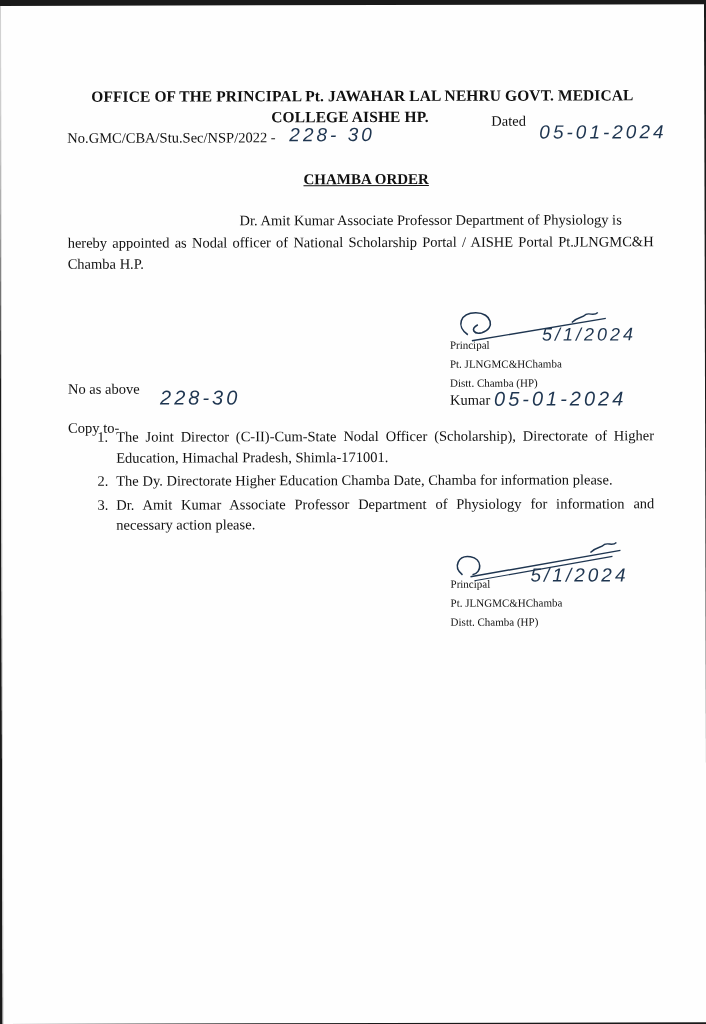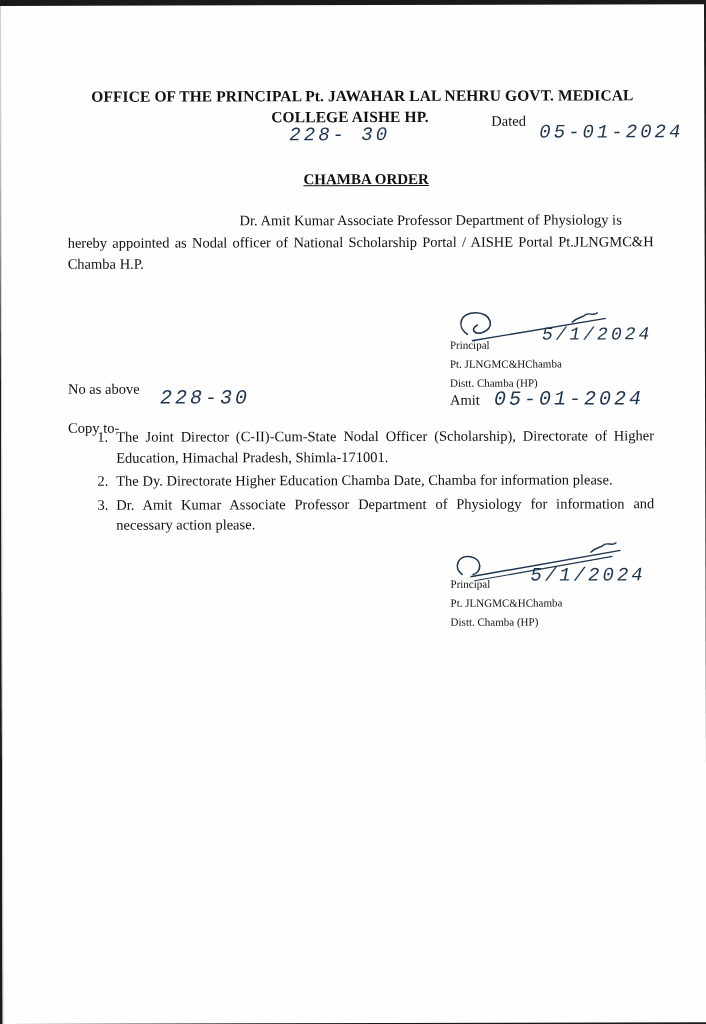--- a/index.html
+++ b/index.html
@@ -9,61 +9,62 @@
     }
     .page {
       position: absolute; left: 0; top: 6px; width: 703px; height: 1018px;
       background: #fefefe; border-left: 1px solid #cfcfcf;
       transform: rotate(-0.15deg); transform-origin: top left;
     }
     .abs { position: absolute; white-space: nowrap; }
     .hdr { font-weight: bold; font-size: 15.5px; letter-spacing: 0.1px; }
     .txt { font-size: 14.5px; }
     .hand {
-      font-family: Liberation Mono, monospace; font-style: italic; color: #1e3550;
+      font-family: Liberation Sans, sans-serif; font-style: italic; color: #1e3550;
       font-size: 19px; letter-spacing: 3px;
     }
     .title-order { font-weight: bold; font-size: 15px; text-decoration: underline; }
     .para { position: absolute; left: 66px; width: 586px; font-size: 14.5px; line-height: 21px; text-align: justify; }
     .list { position: absolute; left: 70px; width: 582px; font-size: 14.5px; line-height: 20.5px; }
     .li { display: flex; margin-bottom: 3px; }
     .li .num { width: 36px; text-align: right; padding-right: 8px; flex: 0 0 auto; }
     .li .body { text-align: justify; flex: 1; }
     .sigblock { position: absolute; font-size: 11px; line-height: 19px; }
     svg.sig { position: absolute; overflow: visible; }
   </style>
 </head>
 <body>
 
 <div class="page">
 
   <div class="abs hdr" style="left:90px; top:82px;">OFFICE OF THE PRINCIPAL Pt. JAWAHAR LAL NEHRU GOVT. MEDICAL</div>
   <div class="abs hdr" style="left:270px; top:103px;">COLLEGE AISHE HP.</div>
 
+  <div class="abs txt" style="left:66px; top:124px;">No.GMC/CBA/Stu.Sec/NSP/2022 -</div>
   <div class="abs hand" style="left:288px; top:119px;">228- 30</div>
   <div class="abs txt" style="left:490px; top:108px;">Dated</div>
   <div class="abs hand" style="left:538px; top:117px;">05-01-2024</div>
 
   <div class="abs title-order" style="left:302px; top:166px;">CHAMBA ORDER</div>
 
   <div class="abs txt" style="left:238px; top:207px;">Dr. Amit Kumar Associate Professor Department of Physiology is</div>
   <div class="para" style="top:227px;">hereby appointed as Nodal officer of National Scholarship Portal / AISHE Portal Pt.JLNGMC&amp;H Chamba H.P.</div>
 
   <svg class="sig" style="left:452px; top:300px;" width="170" height="50">
     <path d="M14 30 C2 22 6 8 22 8 C38 8 42 24 28 28 C20 30 16 24 24 20" stroke="#1e3550" stroke-width="1.6" fill="none"></path>
     <path d="M18 36 L152 14" stroke="#1e3550" stroke-width="1.4" fill="none"></path>
     <path d="M118 18 C124 12 128 14 132 10 C136 8 140 12 144 8" stroke="#1e3550" stroke-width="1.4" fill="none"></path>
   </svg>
   <div class="abs hand" style="left:540px; top:320px; font-size:18px;">5/1/2024</div>
   <div class="sigblock" style="left:448px; top:331px;">
     <div>Principal</div>
     <div>Pt. JLNGMC&amp;HChamba</div>
     <div>Distt. Chamba (HP)</div>
   </div>
-  <div class="abs txt" style="left:448px; top:387px;">Amit</div>
+  <div class="abs txt" style="left:448px; top:387px;">Kumar</div>
   <div class="abs hand" style="left:492px; top:383px; font-size:20px;">05-01-2024</div>
 
   <div class="abs txt" style="left:66px; top:375px;">No as above</div>
   <div class="abs hand" style="left:158px; top:381px; font-size:20px;">228-30</div>
   <div class="abs txt" style="left:66px; top:402px;margin-top:12px;">Copy to-</div>
 
   <div class="list" style="top:421px;">
     <div class="li">
       <span class="num">1.</span>
       <span class="body">The Joint Director (C-II)-Cum-State Nodal Officer (Scholarship), Directorate of Higher Education, Himachal Pradesh, Shimla-171001.</span>

